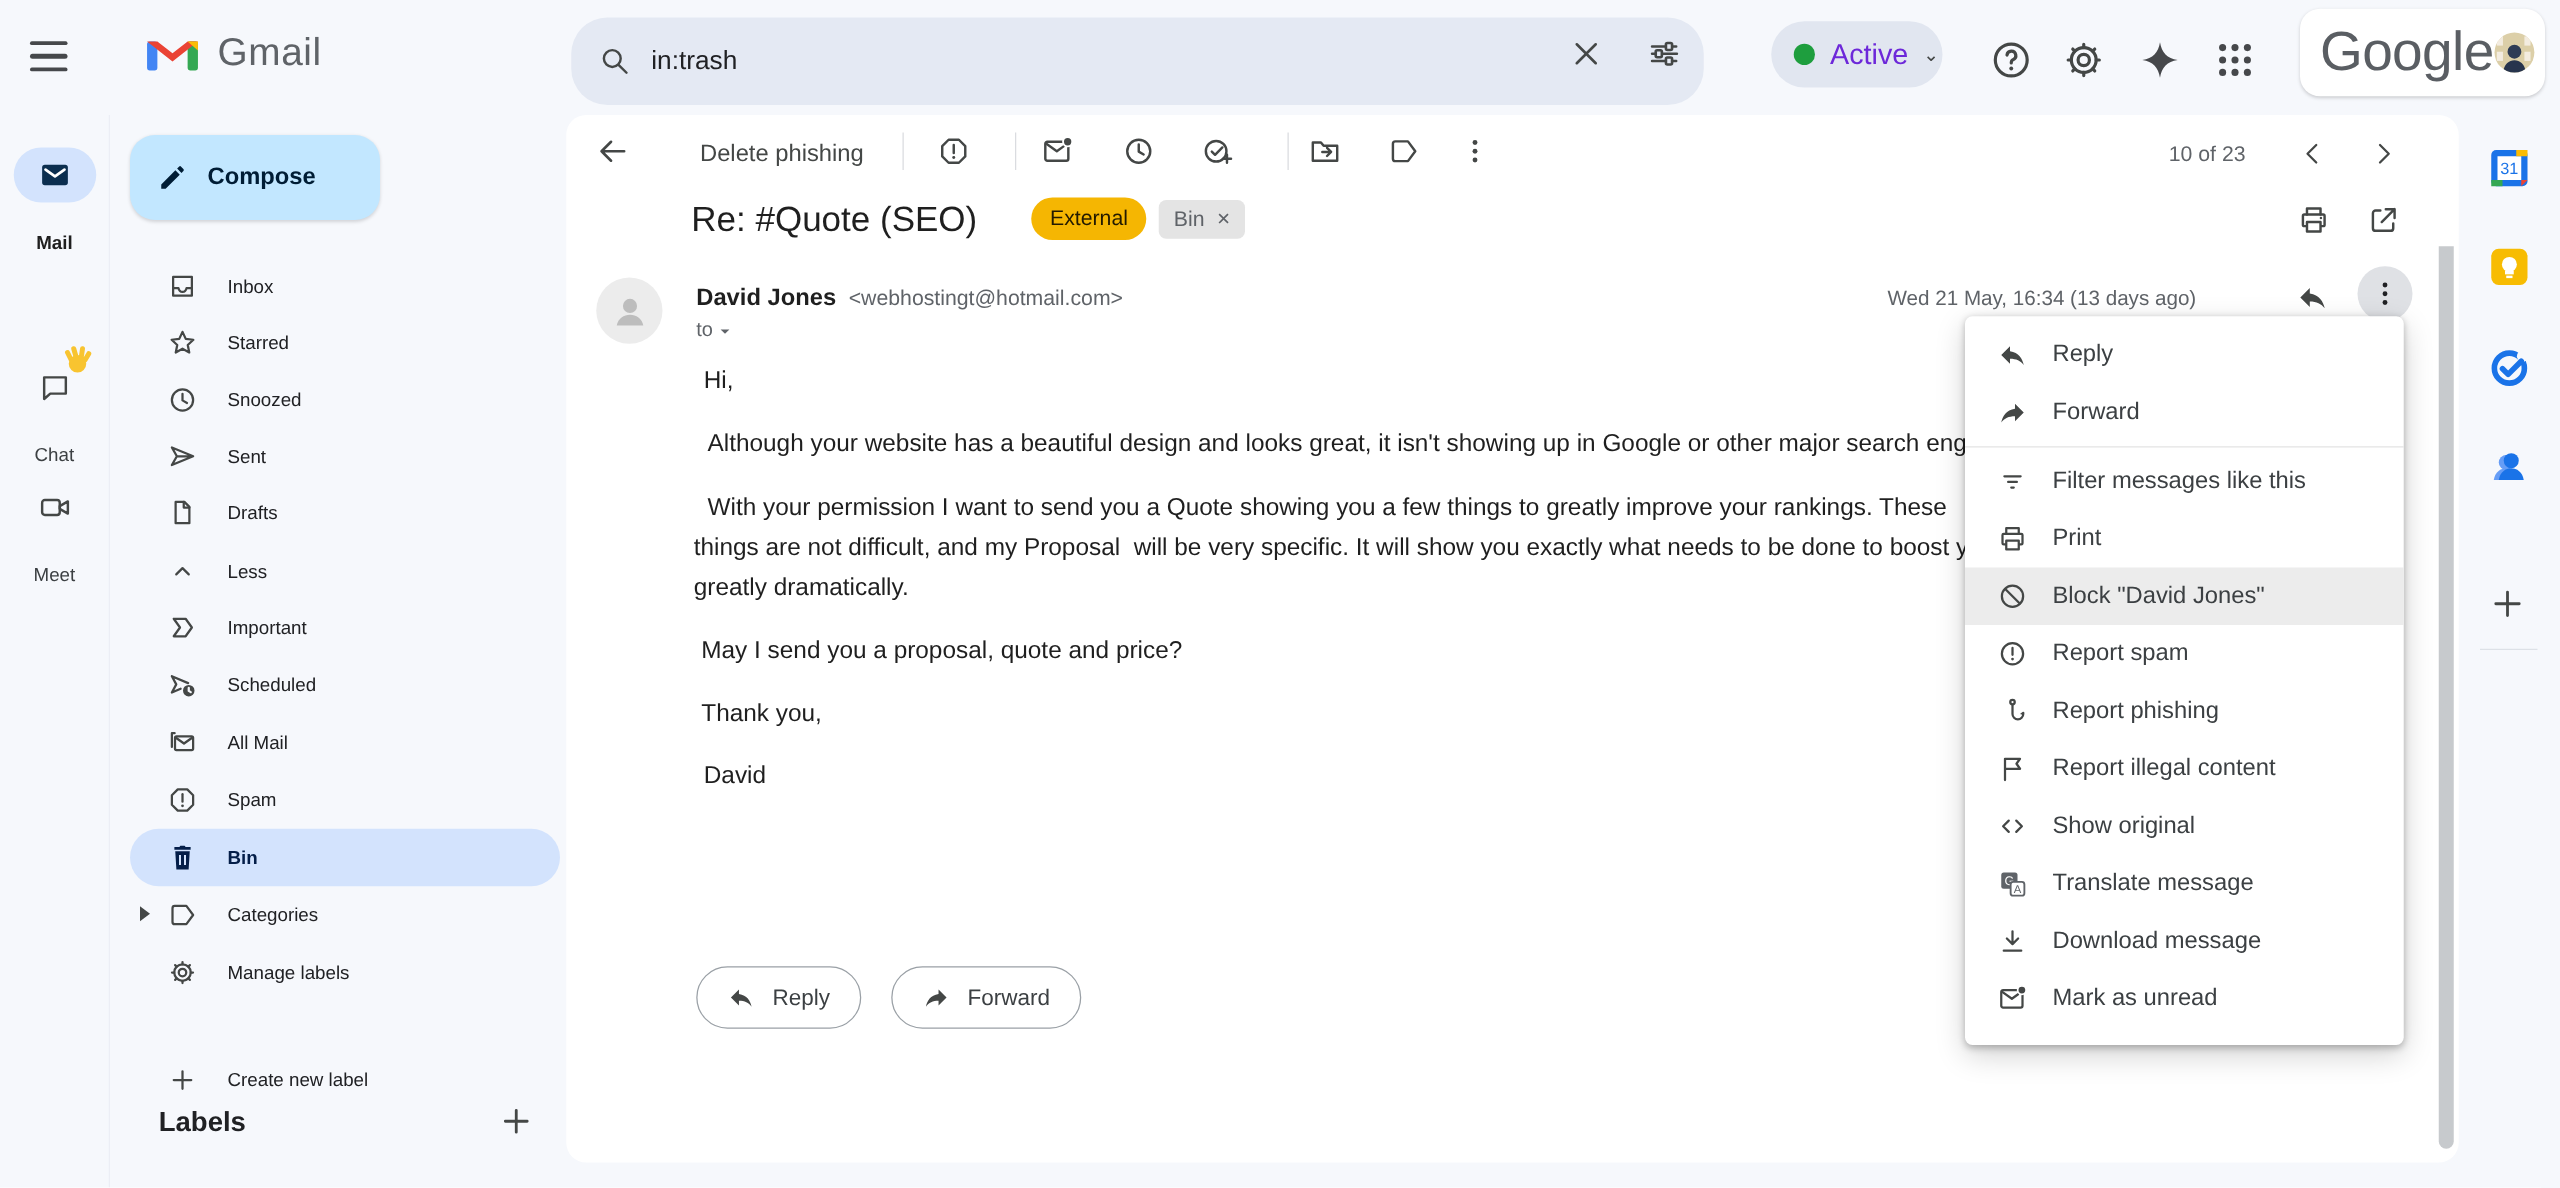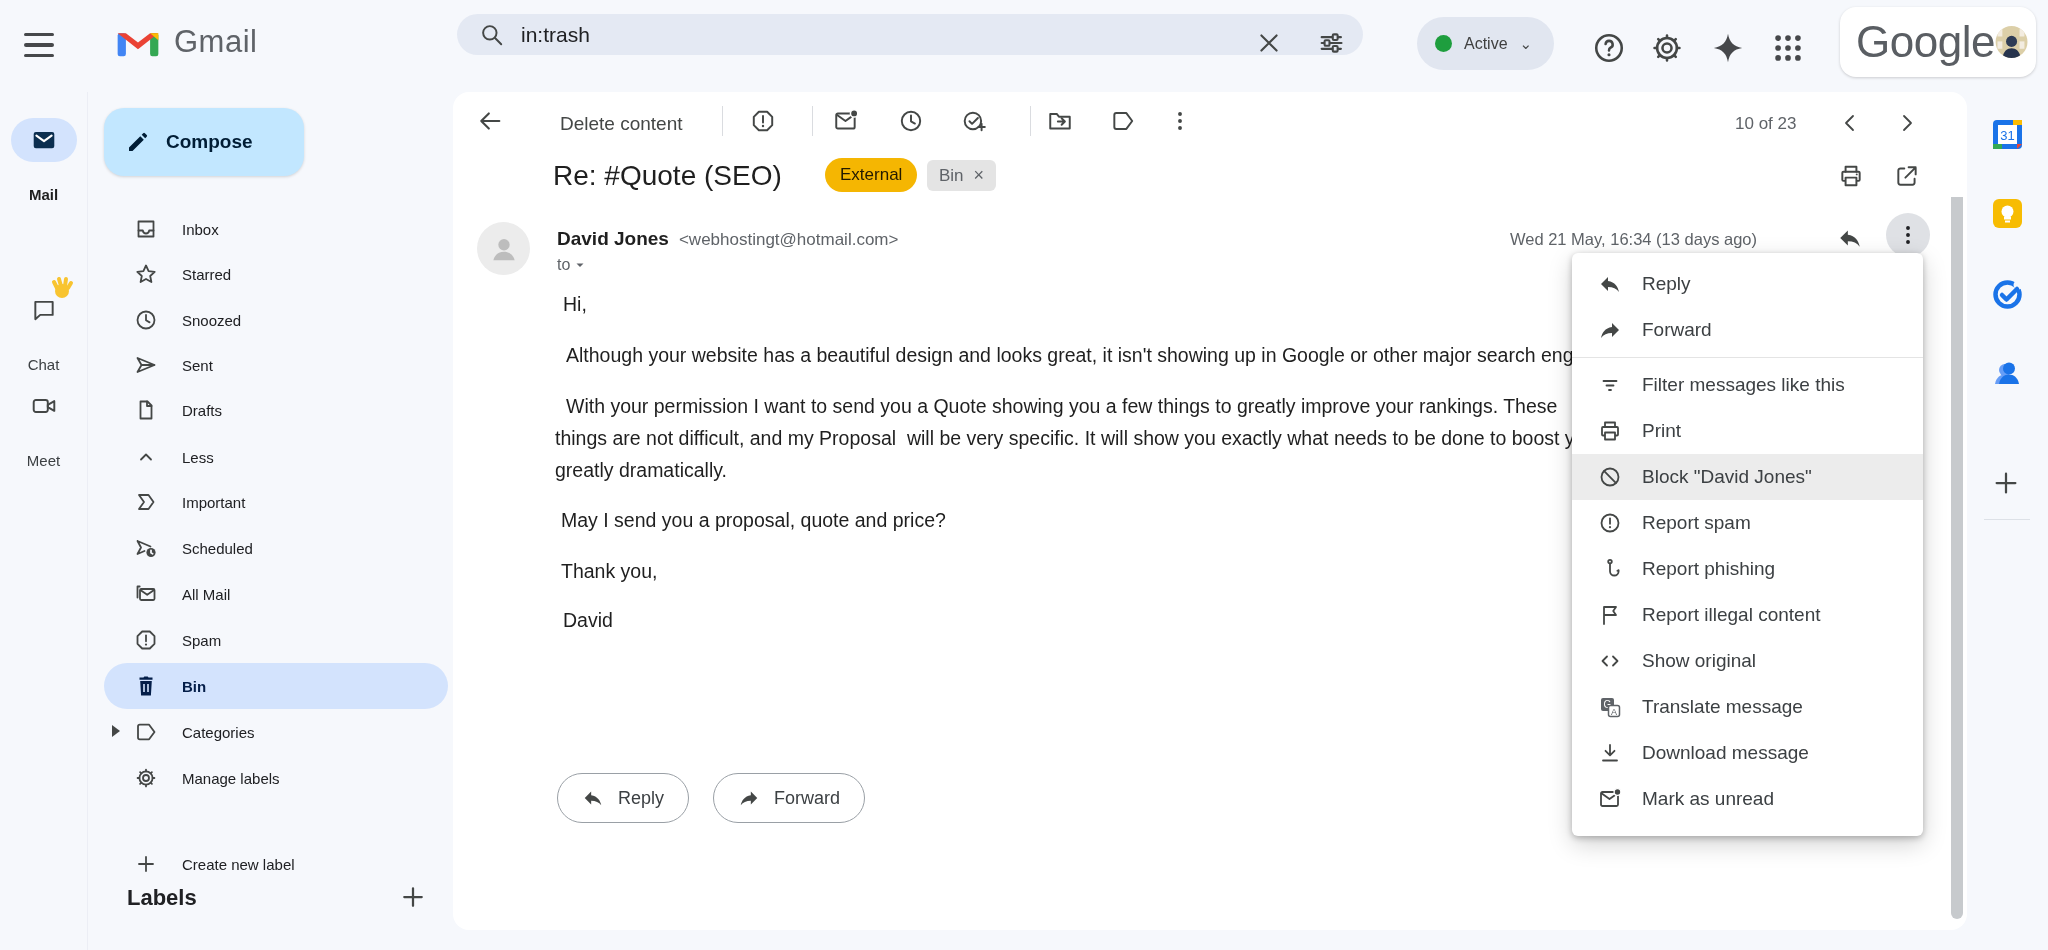--- a/index.html
+++ b/index.html
@@ -5,27 +5,27 @@
   html,body{margin:0;padding:0}
   body{width:2048px;height:950px;background:#f6f8fc;font-family:"Liberation Sans",sans-serif;color:#202124;overflow:hidden;position:relative}
   .abs{position:absolute}
   svg.ic{stroke:#444746;fill:none;stroke-width:1.8;stroke-linecap:round;stroke-linejoin:round;display:block}
   svg.ic .fill{fill:#444746;stroke:none}
   
   .hamburger{left:22px;top:30px;width:34px;height:30px;display:flex;flex-direction:column;justify-content:space-between;padding:3px 2px;box-sizing:border-box;cursor:pointer}
   .hamburger span{height:3.4px;background:#46484b;border-radius:2px}
   .gmail-logo{left:116px;top:24px;display:flex;align-items:center;gap:14px}
   .gmail-word{font-size:31px;color:#5f6368;letter-spacing:.5px}
-  .searchbar{left:457px;top:14px;width:906px;height:41px;background:#e4e9f3;border-radius:29px;display:flex;align-items:center}
+  .searchbar{left:457px;top:14px;width:906px;height:70px;background:#e4e9f3;border-radius:29px;display:flex;align-items:center}
   .searchbar .q{margin-left:22px}
   .search-text{margin-left:16px;font-size:21px;color:#202124}
   .sb-btn{position:absolute;top:13px;width:32px;height:32px;display:flex;align-items:center;justify-content:center;cursor:pointer;padding:0}
   .active-chip{left:1417px;top:17px;width:137px;height:53px;background:#e1e6f0;border-radius:27px;display:flex;align-items:center;gap:12px;cursor:pointer}
   .active-dot{width:17px;height:17px;border-radius:50%;background:#1e9e3e;margin-left:18px}
-  .active-label{font-size:16px;color:#404040}
+  .active-label{font-size:23px;color:#6d28d9}
   .chev-sm{font-size:15px;color:#444746}
   .top-ic{position:absolute;top:31px;width:34px;height:34px;cursor:pointer}
   .gpill{left:1840px;top:7px;width:196px;height:70px;background:#fff;border-radius:16px;box-shadow:0 1px 3px rgba(0,0,0,.18);display:flex;align-items:center;justify-content:space-between;padding:0 8px 0 16px;box-sizing:border-box}
   .gword{font-size:44px;color:#5a5e63;letter-spacing:-.5px}
   
   .rail{left:0;top:92px;width:87px;height:858px;border-right:1px solid #eceef5}
   .rail-item{position:absolute;left:0;width:87px;text-align:center;cursor:pointer}
   .rail-pill{width:66px;height:44px;border-radius:22px;margin:0 auto;display:flex;align-items:center;justify-content:center}
   .rail-pill.sel{background:#d3e3fd}
   .rail-label{font-size:15px;color:#3c4043;margin-top:24px}
@@ -317,21 +317,21 @@
     </svg>
 </div>
 
 <div class="abs card"></div>
 
 <div class="tb-ic" style="left:472px;top:103px">
   <svg class="ic" width="28" height="28" viewBox="0 0 24 24">
       <path d="M20 12H4.5M11 5.5 4.5 12l6.5 6.5"></path>
     </svg>
 </div>
-<span class="abs delete-forever">Delete content</span>
+<span class="abs delete-forever">Delete phishing</span>
 <div class="tb-sep" style="left:722px"></div>
 <div class="tb-ic" style="left:745px;top:103px">
   <svg class="ic" width="26" height="26" viewBox="0 0 24 24">
       <path d="M8.2 3.5h7.6l4.7 4.7v7.6l-4.7 4.7H8.2l-4.7-4.7V8.2z"></path>
       <path d="M12 7.3v6"></path>
       <circle class="fill" cx="12" cy="16.6" r="1.1"></circle>
     </svg>
 </div>
 <div class="tb-sep" style="left:812px"></div>
 <div class="tb-ic" style="left:828px;top:103px">

